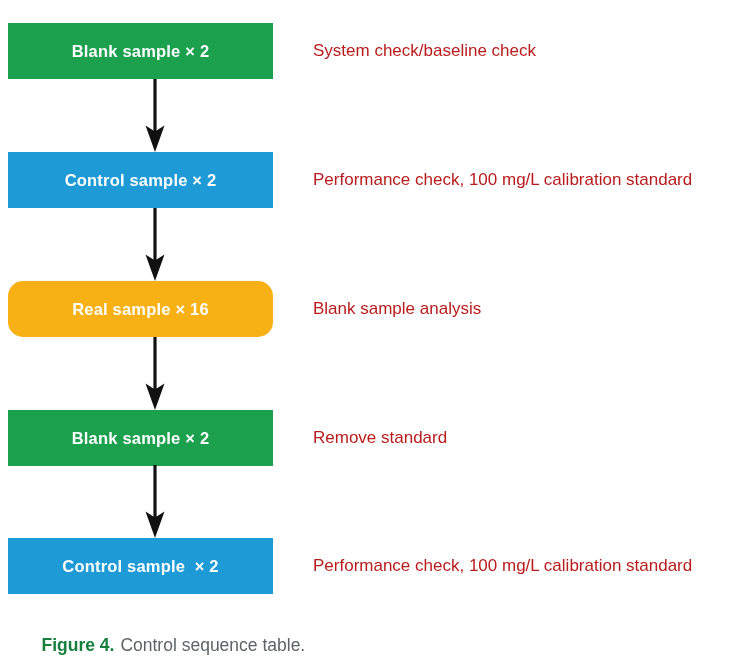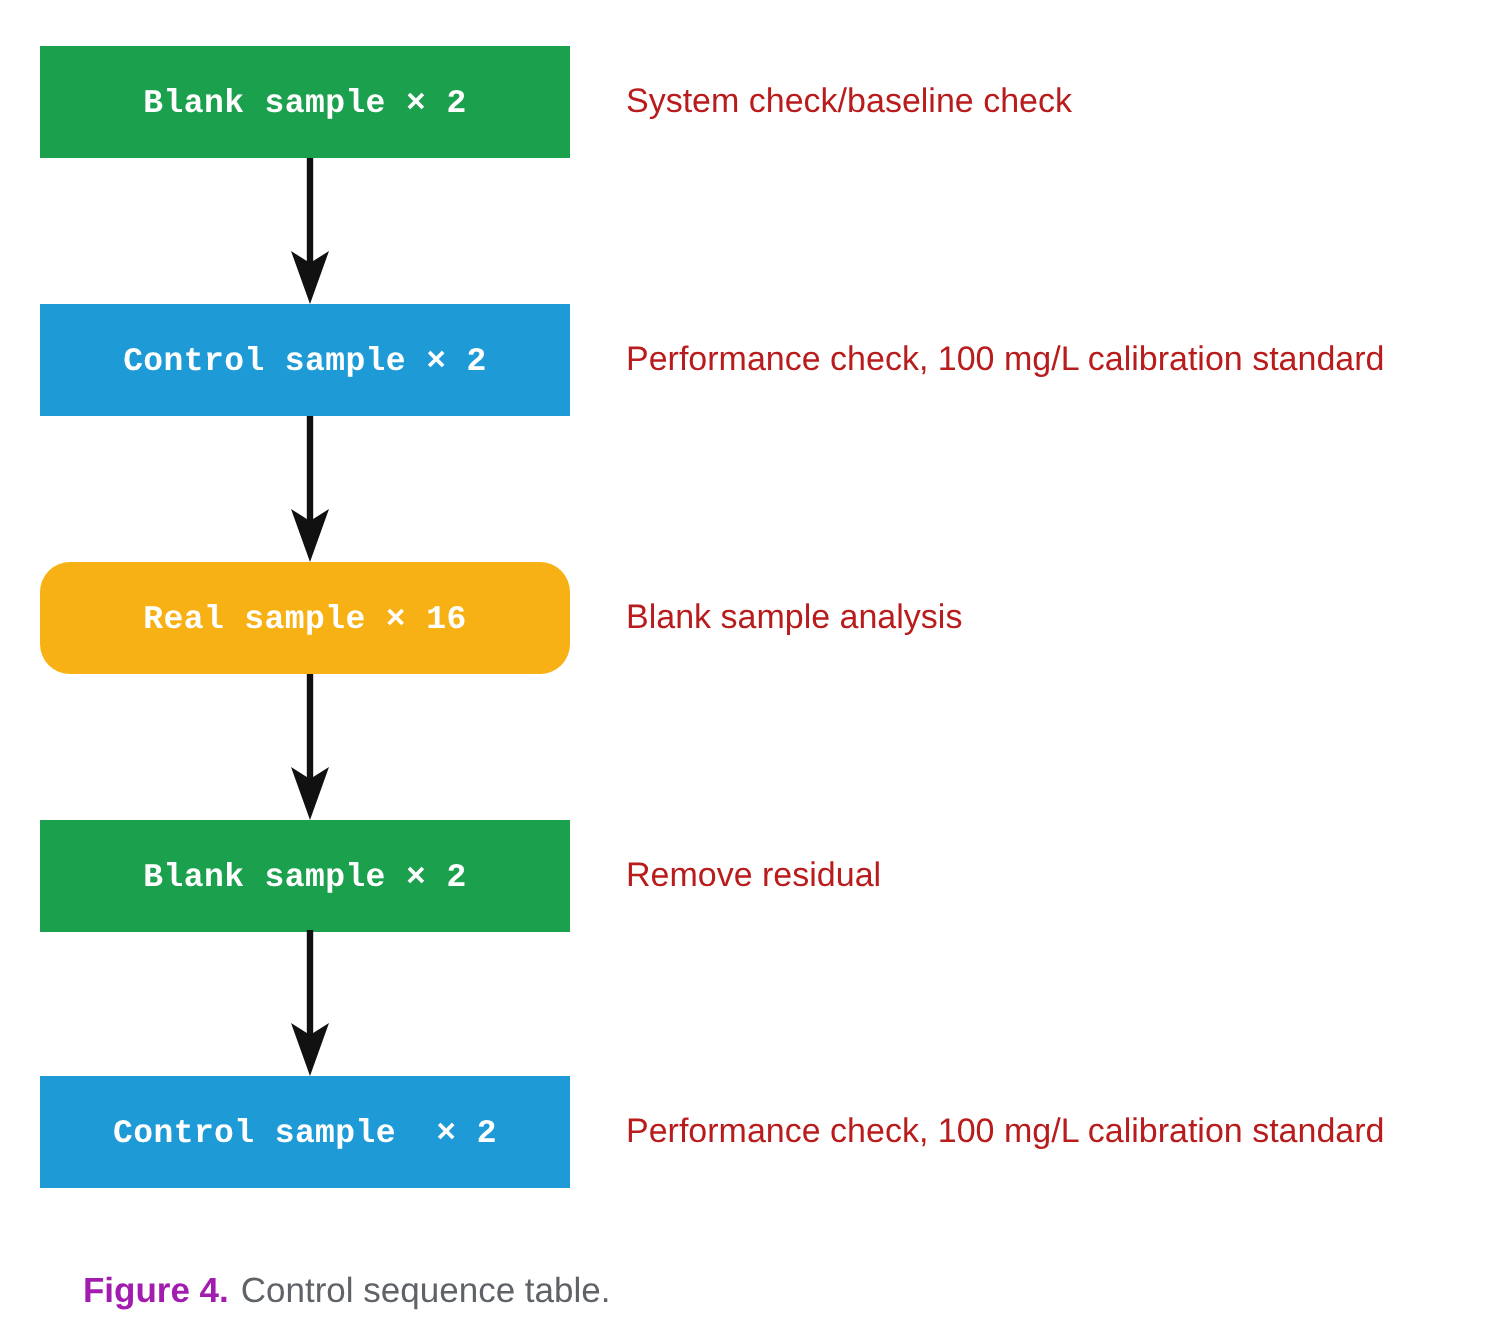--- a/index.html
+++ b/index.html
@@ -4,41 +4,41 @@
 <style>
   html,body{margin:0;padding:0;background:#ffffff;}
   .canvas{
     position:relative;
     width:756px;height:662px;
     background:#ffffff;
     font-family:"Liberation Sans","DejaVu Sans",sans-serif;
     overflow:hidden;
   }
   .box{
-    position:absolute;left:20px;width:265px;height:56px;
-    display:flex;align-items:center;justify-content:center;font-family:Liberation Mono, monospace;
+    position:absolute;left:8px;width:265px;height:56px;
+    display:flex;align-items:center;justify-content:center;
   }
   .box-label{
     color:#ffffff;font-weight:bold;font-size:16.5px;
     white-space:pre;letter-spacing:0.2px;
   }
   .side-label{
     position:absolute;left:313px;height:56px;
     display:flex;align-items:center;
     font-size:17px;color:#b91c1c;white-space:pre;
   }
   .arrow{
     position:absolute;left:143px;width:24px;height:73px;color:#111111;
   }
   .arrow svg{display:block;}
   .caption{
     position:absolute;left:22px;top:614px;
     font-size:17.5px;color:#5f6368;white-space:pre;
   }
-  .caption .fig-label{color:#a21caf;font-weight:bold;margin-right:6px;}
+  .caption .fig-label{color:#15803d;font-weight:bold;margin-right:6px;}
   
   .step-0{top:23px;}  .step-1{top:152px;} .step-2{top:281px;}
   .step-3{top:410px;} .step-4{top:538px;}
   .arrow-0{top:79px;} .arrow-1{top:208px;}
   .arrow-2{top:337px;} .arrow-3{top:465px;}
 </style>
 </head>
 <body>
 
 <div class="canvas">
@@ -75,21 +75,21 @@
   <div class="arrow arrow-2">
     <svg width="24" height="73" viewBox="0 0 24 73" xmlns="http://www.w3.org/2000/svg">
       <line x1="12" y1="0" x2="12" y2="53" stroke="currentColor" stroke-width="3.2"></line>
       <polygon points="12,73 2.5,46.5 12,52.5 21.5,46.5" fill="currentColor"></polygon>
     </svg>
   </div>
 
   <div class="box step-3" style="background-color: rgb(27, 160, 77);">
     <span class="box-label">Blank sample × 2</span>
   </div>
-  <div class="side-label step-3">Remove residual</div>
+  <div class="side-label step-3">Remove standard</div>
 
   <div class="arrow arrow-3">
     <svg width="24" height="73" viewBox="0 0 24 73" xmlns="http://www.w3.org/2000/svg">
       <line x1="12" y1="0" x2="12" y2="53" stroke="currentColor" stroke-width="3.2"></line>
       <polygon points="12,73 2.5,46.5 12,52.5 21.5,46.5" fill="currentColor"></polygon>
     </svg>
   </div>
 
   <div class="box step-4" style="background-color: rgb(30, 155, 215);">
     <span class="box-label">Control sample  × 2</span>

